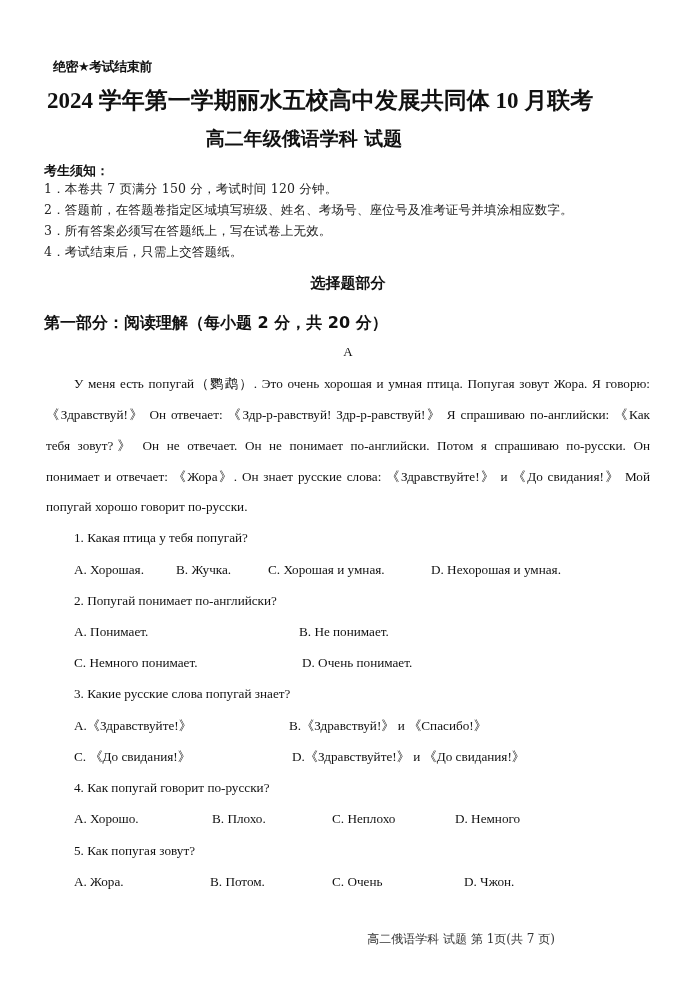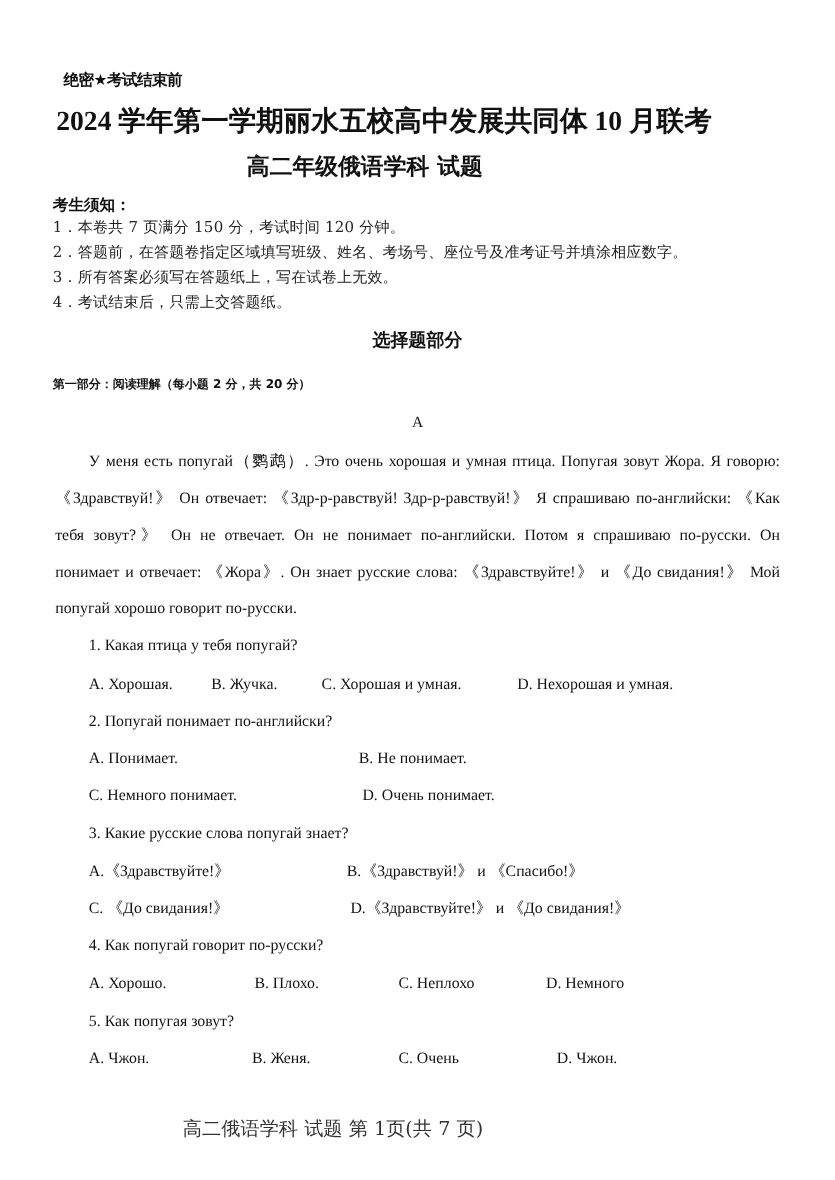--- a/index.html
+++ b/index.html
@@ -5,27 +5,27 @@
     * { margin: 0; padding: 0; box-sizing: border-box; }
     html, body { width: 696px; height: 983px; background: #ffffff; overflow: hidden; }
     body { position: relative; font-family: "Liberation Serif", "DejaVu Serif", serif; color: #111; }
     .abs { position: absolute; white-space: nowrap; }
     .secret { left: 53px; top: 58px; font-size: 13px; font-weight: bold; font-family: "DejaVu Sans", sans-serif; letter-spacing: -0.5px; }
     .title { left: 0; width: 640px; top: 85px; text-align: center; font-size: 23px; font-weight: bold; font-family: "Liberation Serif", serif; letter-spacing: 0px; }
     .subtitle { left: 0; width: 608px; top: 126px; text-align: center; font-size: 19px; font-weight: bold; font-family: "DejaVu Sans", sans-serif; }
     .notice-head { left: 44px; top: 162px; font-size: 13px; font-weight: bold; font-family: "DejaVu Sans", sans-serif; }
     .notice { left: 44px; font-size: 12.5px; font-family: "DejaVu Serif", serif; color: #222; letter-spacing: 0.2px; }
     .section { left: 0; width: 696px; top: 274px; text-align: center; font-size: 15px; font-weight: bold; font-family: "DejaVu Sans", sans-serif; }
-    .part { left: 44px; top: 313px; font-size: 10px; font-weight: bold; font-family: "DejaVu Sans", sans-serif; }
+    .part { left: 44px; top: 313px; font-size: 16px; font-weight: bold; font-family: "DejaVu Sans", sans-serif; }
     .text-a { left: 0; width: 696px; top: 344px; text-align: center; font-size: 13px; }
     .para { left: 46px; width: 604px; font-size: 13.2px; white-space: nowrap; }
     .para.justify { text-align: justify; text-align-last: justify; font-family: Liberation Serif, serif; }
     .q { left: 74px; font-size: 13.2px; }
     .opt { font-size: 13.2px; }
-    .footer { left: 0; width: 555px; top: 931px; text-align: center; font-size: 16px; font-family: "DejaVu Serif", serif; color: #333; }
+    .footer { left: 0; width: 555px; top: 931px; text-align: right; font-size: 12px; font-family: "DejaVu Serif", serif; color: #333; }
   </style>
 </head>
 <body>
 
 <div>
   <div class="abs secret">绝密★考试结束前</div>
   <div class="abs title">2024 学年第一学期丽水五校高中发展共同体 10 月联考</div>
   <div class="abs subtitle">高二年级俄语学科  试题</div>
 
   <div class="abs notice-head">考生须知：</div>
@@ -73,20 +73,20 @@
   <div>
     <div class="abs q" style="top:780px">4. Как попугай говорит по-русски?</div>
     <div class="abs opt" style="top:811px; left:74px">A. Хорошо.</div>
     <div class="abs opt" style="top:811px; left:212px">B. Плохо.</div>
     <div class="abs opt" style="top:811px; left:332px">C. Неплохо</div>
     <div class="abs opt" style="top:811px; left:455px">D. Немного</div>
   </div>
 
   <div>
     <div class="abs q" style="top:843px">5. Как попугая зовут?</div>
-    <div class="abs opt" style="top:874px; left:74px">A. Чжон.</div>
-    <div class="abs opt" style="top:874px; left:210px">B. Женя.</div>
+    <div class="abs opt" style="top:874px; left:74px">A. Жора.</div>
+    <div class="abs opt" style="top:874px; left:210px">B. Потом.</div>
     <div class="abs opt" style="top:874px; left:332px">C. Очень</div>
     <div class="abs opt" style="top:874px; left:464px">D. Чжон.</div>
   </div>
 
   <div class="abs footer">高二俄语学科  试题  第 1页(共 7 页)</div>
 </div>
 
 </body></html>

